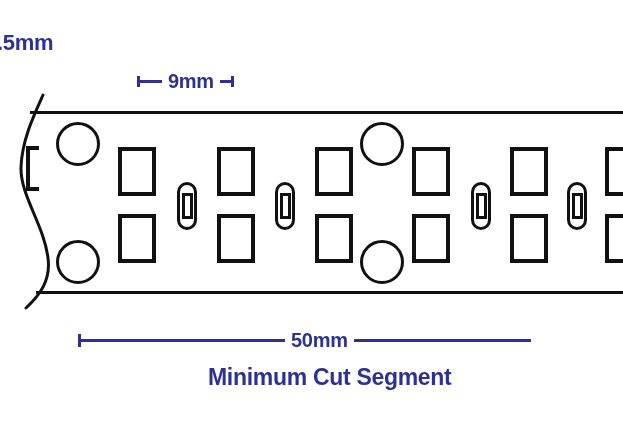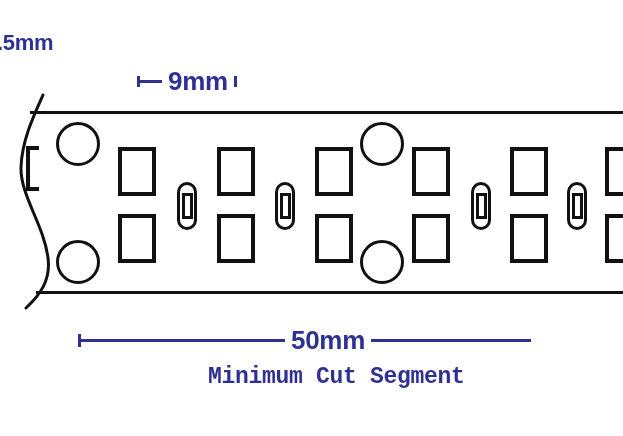--- a/index.html
+++ b/index.html
@@ -9,21 +9,21 @@
   }
   .blue-label{
     position:absolute;color:#2e3192;font-weight:700;white-space:nowrap;
     letter-spacing:-0.3px;
   }
   
   .dim-row{position:absolute;display:flex;align-items:center;}
   .dim-tick{width:3px;background:#2e3192;flex:0 0 auto;}
   .dim-line{height:3px;background:#2e3192;flex:0 0 auto;}
   .dim-line.grow{flex:1 1 auto;}
-  .dim-text{color:#2e3192;font-weight:700;font-size:26px;line-height:22px;
+  .dim-text{color:#2e3192;font-weight:700;font-size:20px;line-height:22px;
     padding:0 6px;white-space:nowrap;letter-spacing:-0.3px;}
   
   #strip{position:absolute;left:0;top:108px;width:623px;height:188px;overflow:hidden;}
   .strip-edge{position:absolute;height:3px;background:#111111;}
   .led-chip{position:absolute;width:38px;height:49px;border:4px solid #111111;
     background:#ffffff;box-sizing:border-box;}
   .cut-pad{position:absolute;width:44px;height:44px;border:3px solid #111111;
     border-radius:50%;background:#ffffff;box-sizing:border-box;}
   .resistor{position:absolute;width:20px;height:48px;border:3px solid #111111;
     border-radius:10px;background:#ffffff;box-sizing:border-box;
@@ -90,15 +90,15 @@
     <path d="M35,7 C26,27 14,52 13,79 C12,107 36,137 40,170 C43,192 32,207 18,220" fill="none" stroke="#111111" stroke-width="3" stroke-linecap="round"></path>
   </svg>
 
   <div class="dim-row" style="left:78px;top:328px;width:453px;height:24px;">
     <div class="dim-tick" style="height:13px;"></div>
     <div class="dim-line" style="width:204px;"></div>
     <div class="dim-text">50mm</div>
     <div class="dim-line grow"></div>
   </div>
 
-  <div class="blue-label" style="left:208px;top:364px;font-size:23px;line-height:26px;font-family:Liberation Mono, monospace;">Minimum Cut Segment</div>
+  <div class="blue-label" style="left:208px;top:364px;font-size:23px;line-height:26px;">Minimum Cut Segment</div>
 
 </div>
 
 </body></html>

